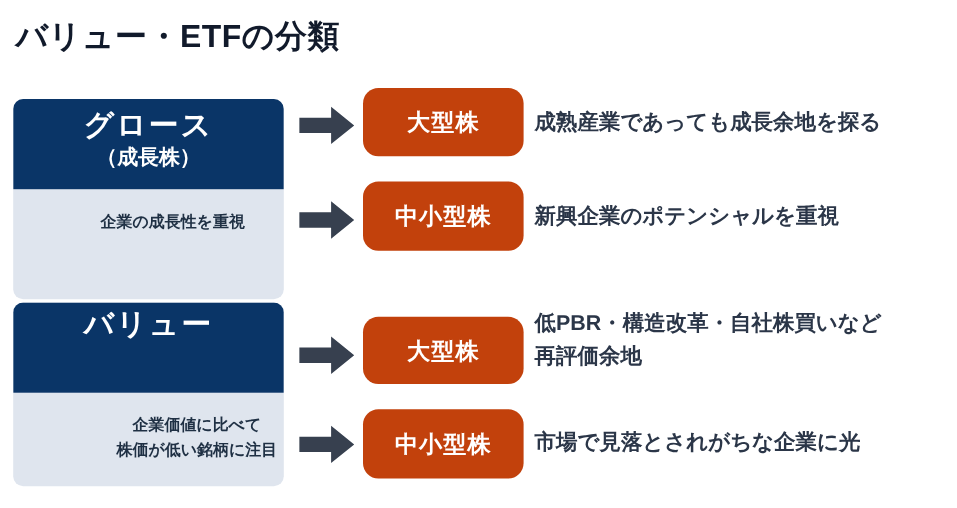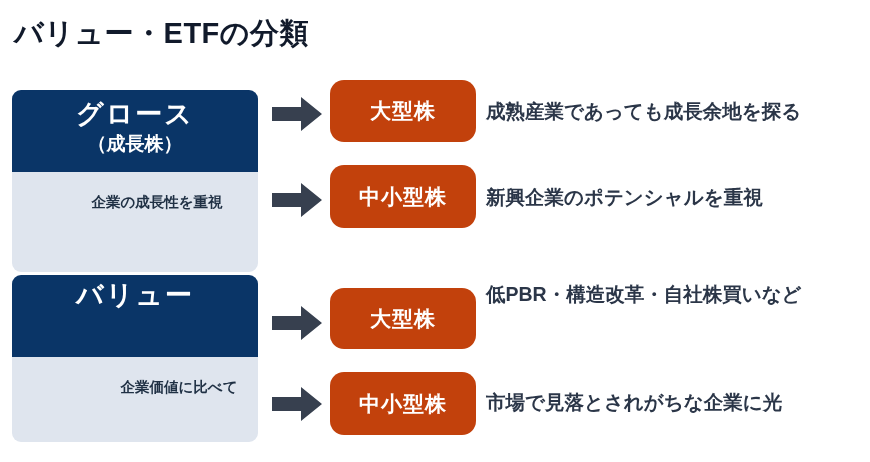--- a/index.html
+++ b/index.html
@@ -182,31 +182,33 @@
 </div>
 
 <div class="group" id="group-value">
 
   <div class="cat-card">
     <div class="cat-head">
       <span class="cat-head-main">バリュー</span>
     </div>
     <div class="cat-body">
       <span class="cat-body-line">企業価値に比べて</span>
+      <span class="cat-body-line">株価が低い銘柄に注目</span>
     </div>
   </div>
 
   <div class="arrow" id="arrow-value-large">
     <svg viewBox="0 0 50 36" xmlns="http://www.w3.org/2000/svg" aria-hidden="true">
       <path d="M0 11 L29 11 L29 1 L50 18 L29 35 L29 25 L0 25 Z" fill="#37404f"></path>
     </svg>
   </div>
   <div class="pill" id="pill-value-large">大型株</div>
   <div class="desc" id="desc-value-large">
     <span class="desc-line">低PBR・構造改革・自社株買いなど</span>
+    <span class="desc-line">再評価余地</span>
   </div>
 
   <div class="arrow" id="arrow-value-small">
     <svg viewBox="0 0 50 36" xmlns="http://www.w3.org/2000/svg" aria-hidden="true">
       <path d="M0 11 L29 11 L29 1 L50 18 L29 35 L29 25 L0 25 Z" fill="#37404f"></path>
     </svg>
   </div>
   <div class="pill" id="pill-value-small">中小型株</div>
   <div class="desc" id="desc-value-small">
     <span class="desc-line">市場で見落とされがちな企業に光</span>

